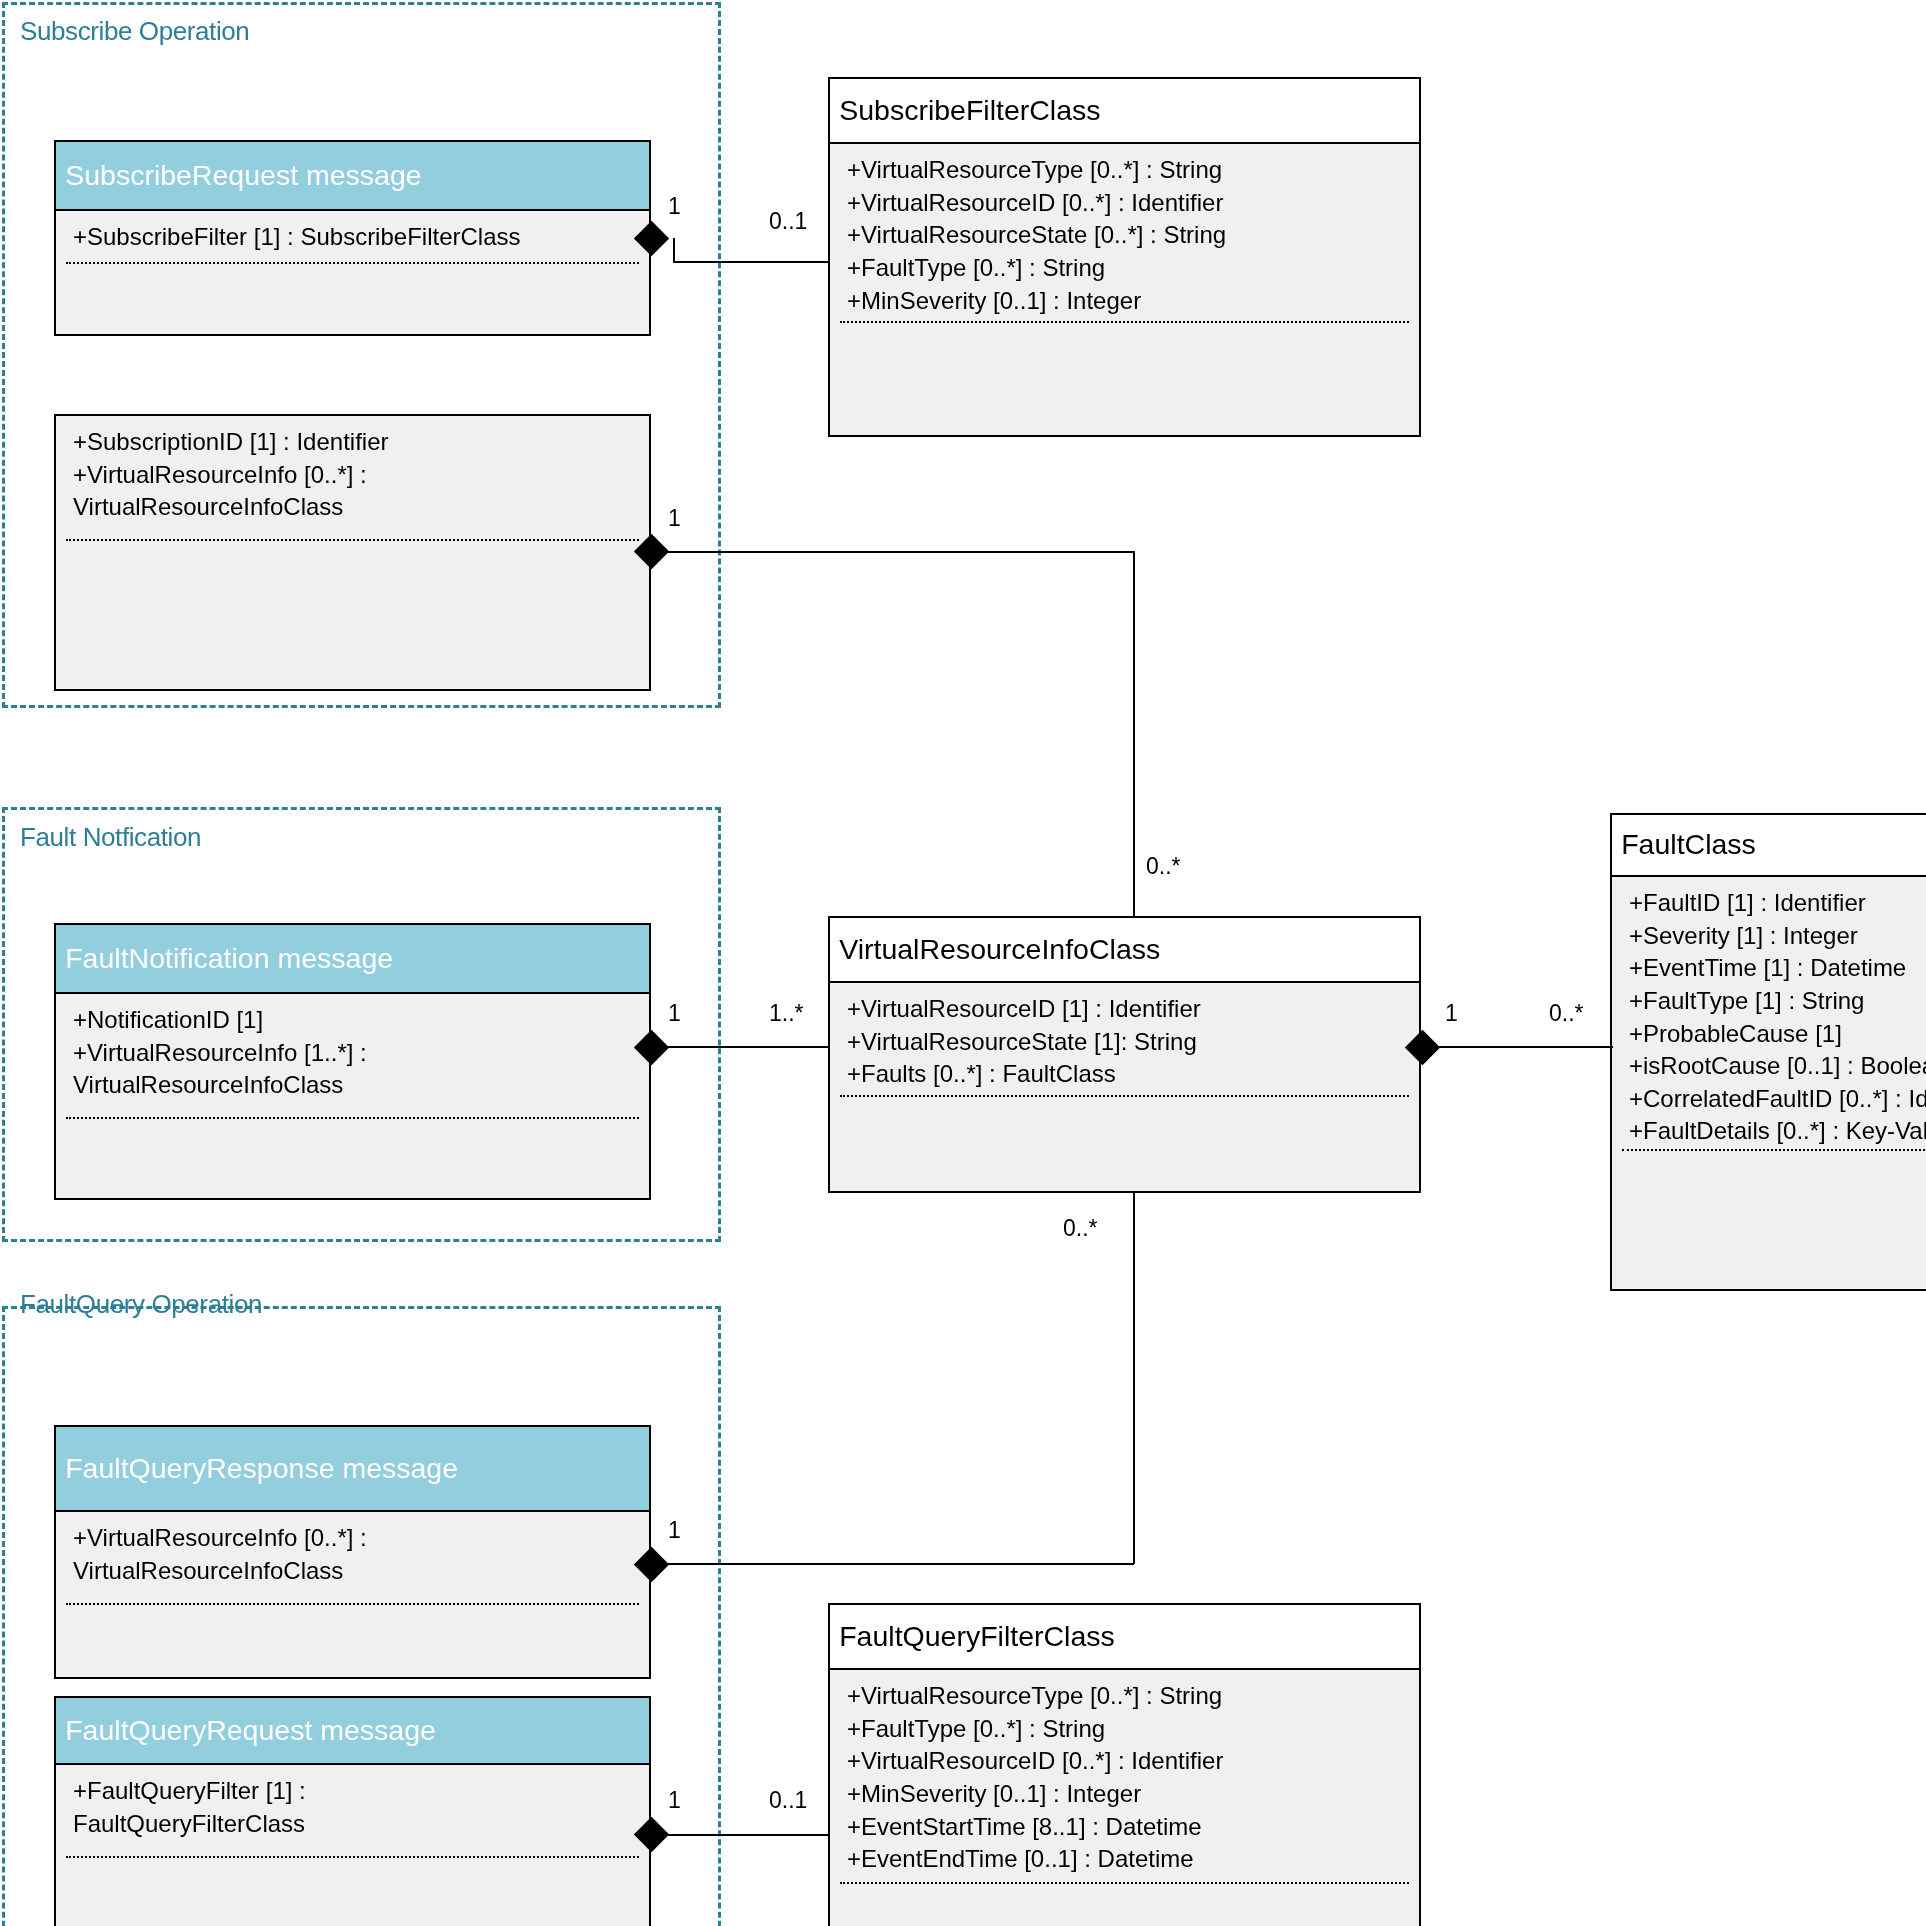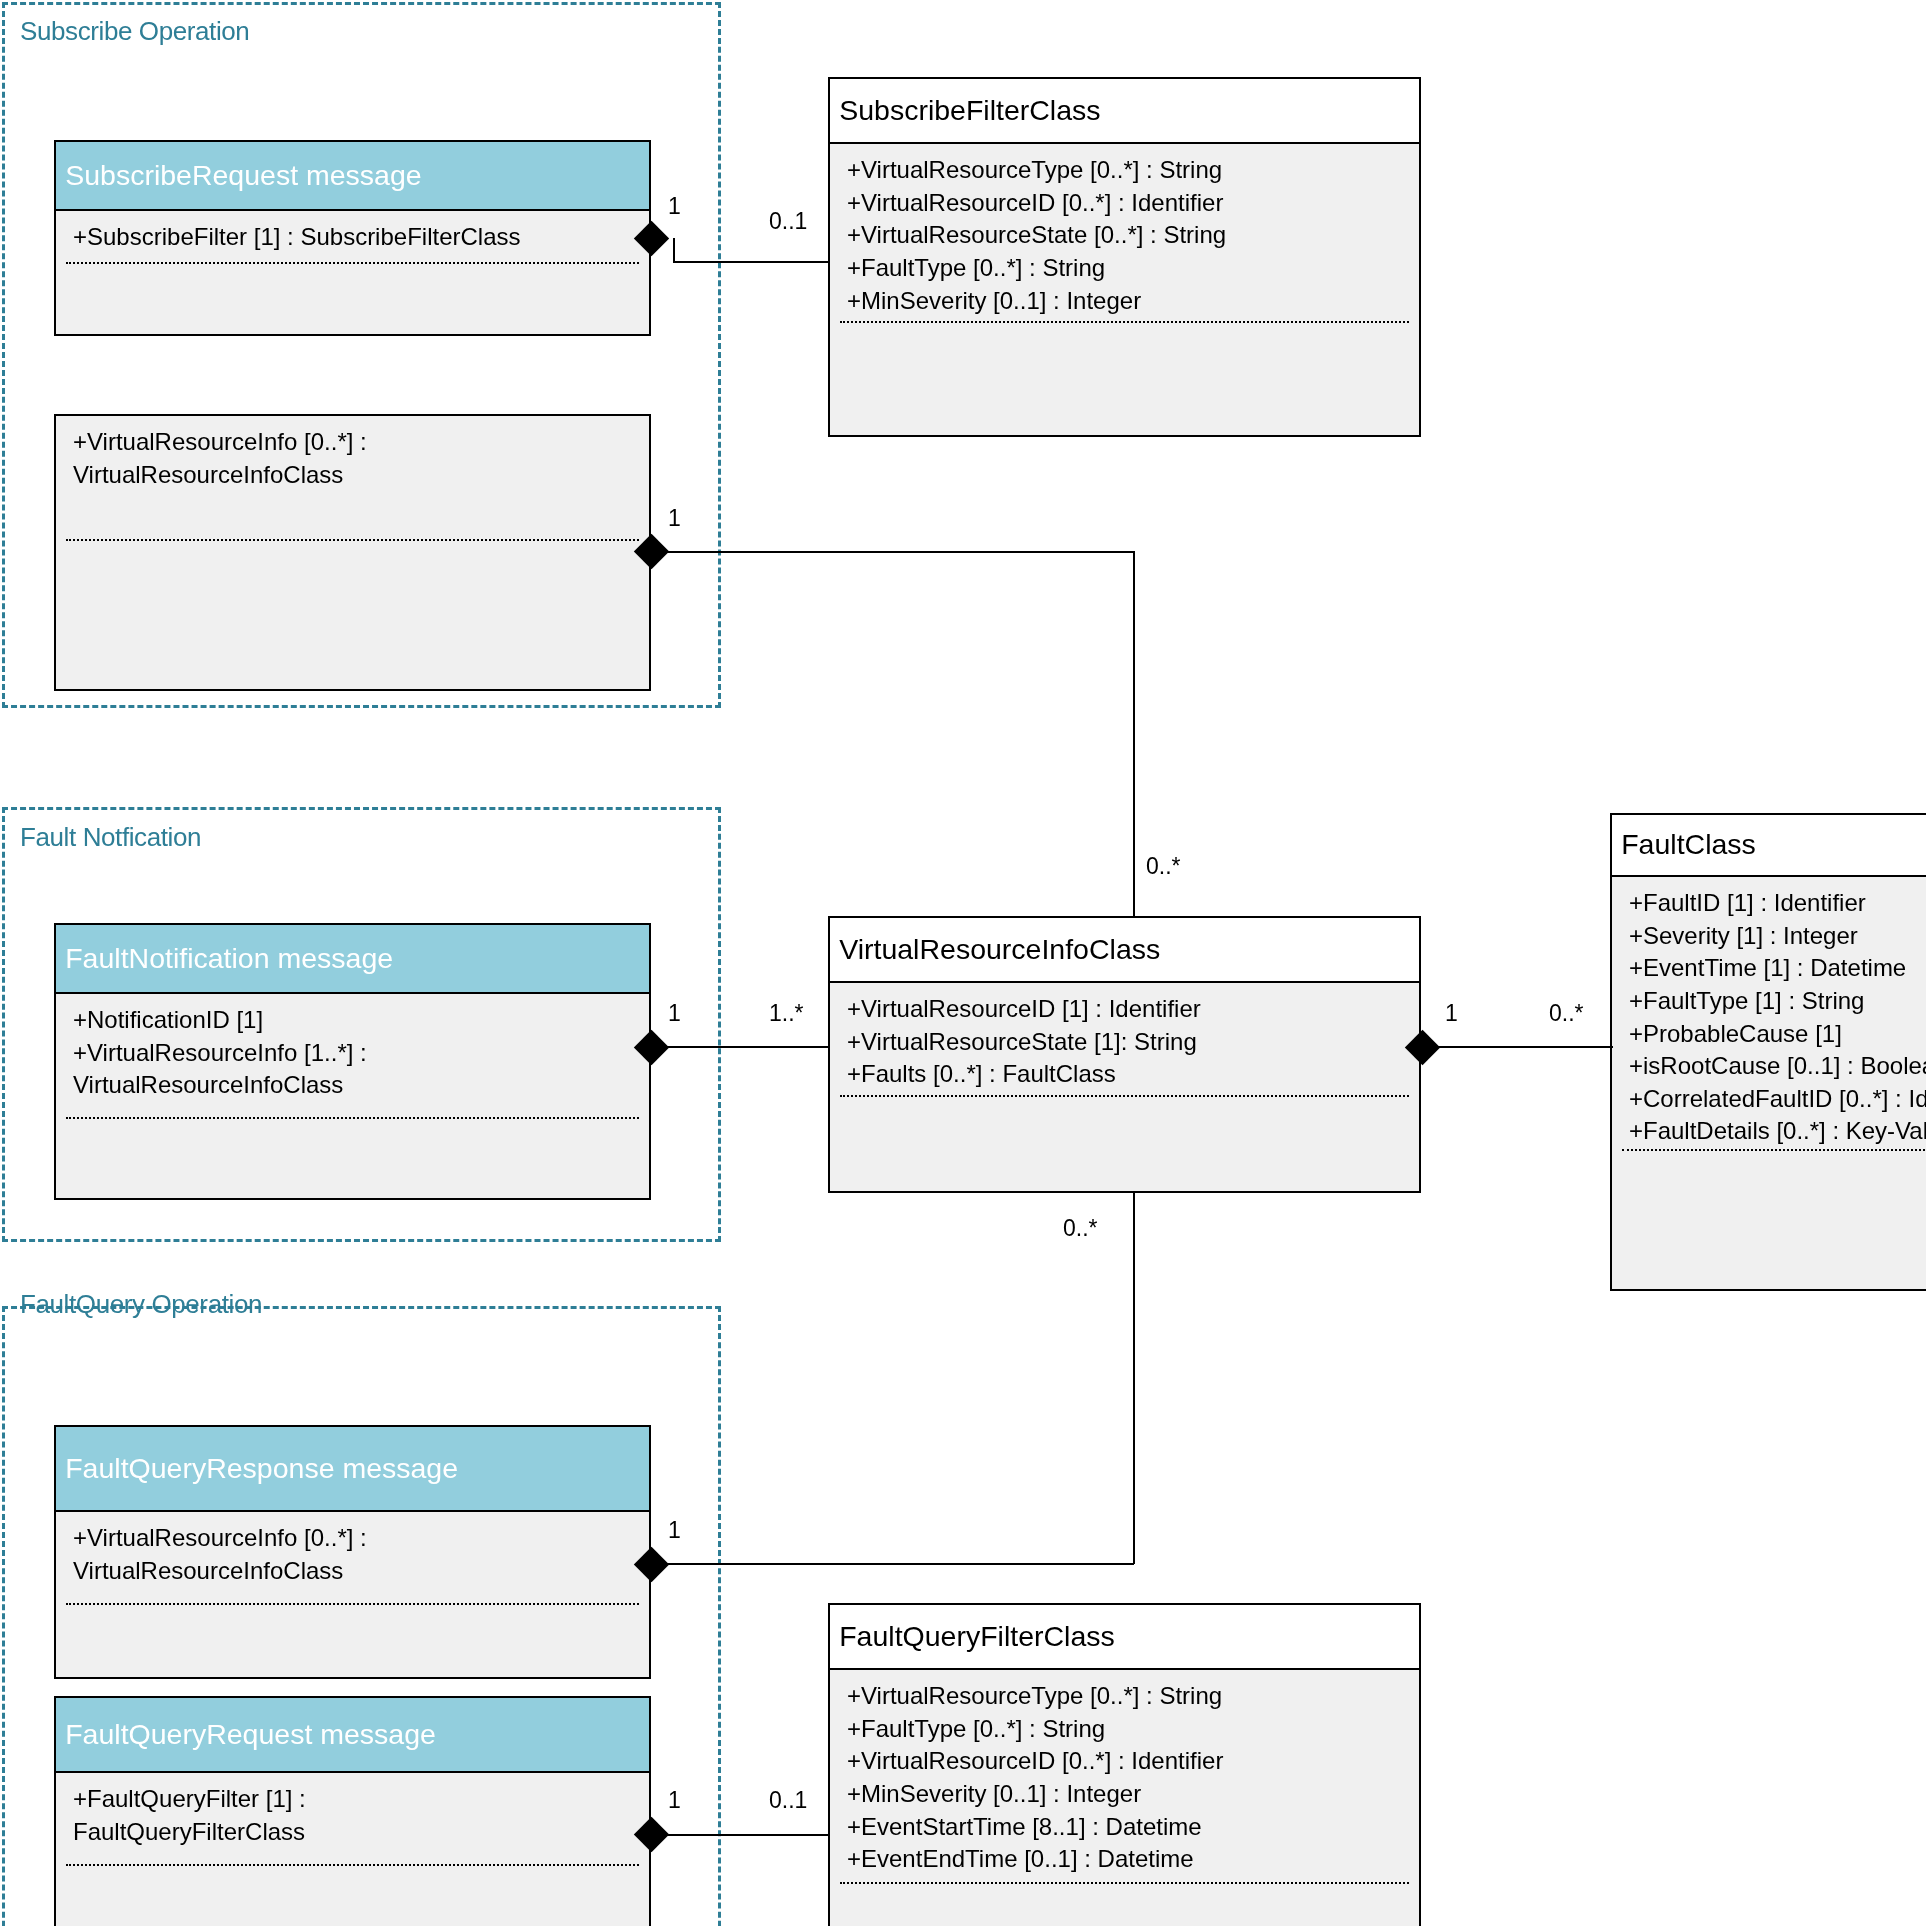--- a/index.html
+++ b/index.html
@@ -125,20 +125,21 @@
       <span class="hdr-label">SubscribeRequest message</span>
     </div>
     <div class="body" style="height:124px;">
       <div class="attr">+SubscribeFilter [1] : SubscribeFilterClass</div>
       <div class="sep" style="top:51px;"></div>
     </div>
   </div>
 
   <div class="umlbox msg" style="left:54px; top:414px; width:597px; height:277px;">
     <div class="body" style="height:205px;">
+      <div class="attr">+SubscriptionID [1] : Identifier</div>
       <div class="attr">+VirtualResourceInfo [0..*] :</div>
       <div class="attr">VirtualResourceInfoClass</div>
       <div class="sep" style="top:123px;"></div>
     </div>
   </div>
 
   <div class="umlbox cls" style="left:828px; top:77px; width:593px; height:360px;">
     <div class="hdr" style="height:65px;">
       <span class="hdr-label">SubscribeFilterClass</span>
     </div>
@@ -226,21 +227,21 @@
       <span class="hdr-label">FaultQueryResponse message</span>
     </div>
     <div class="body" style="height:183px;">
       <div class="attr">+VirtualResourceInfo [0..*] :</div>
       <div class="attr">VirtualResourceInfoClass</div>
       <div class="sep" style="top:91px;"></div>
     </div>
   </div>
 
   <div class="umlbox msg" style="left:54px; top:1696px; width:597px; height:254px;">
-    <div class="hdr" style="height:75px;">
+    <div class="hdr" style="height:67px;">
       <span class="hdr-label">FaultQueryRequest message</span>
     </div>
     <div class="body" style="height:183px;">
       <div class="attr">+FaultQueryFilter [1] :</div>
       <div class="attr">FaultQueryFilterClass</div>
       <div class="sep" style="top:91px;"></div>
     </div>
   </div>
 
   <div class="umlbox cls" style="left:828px; top:1603px; width:593px; height:418px;">

